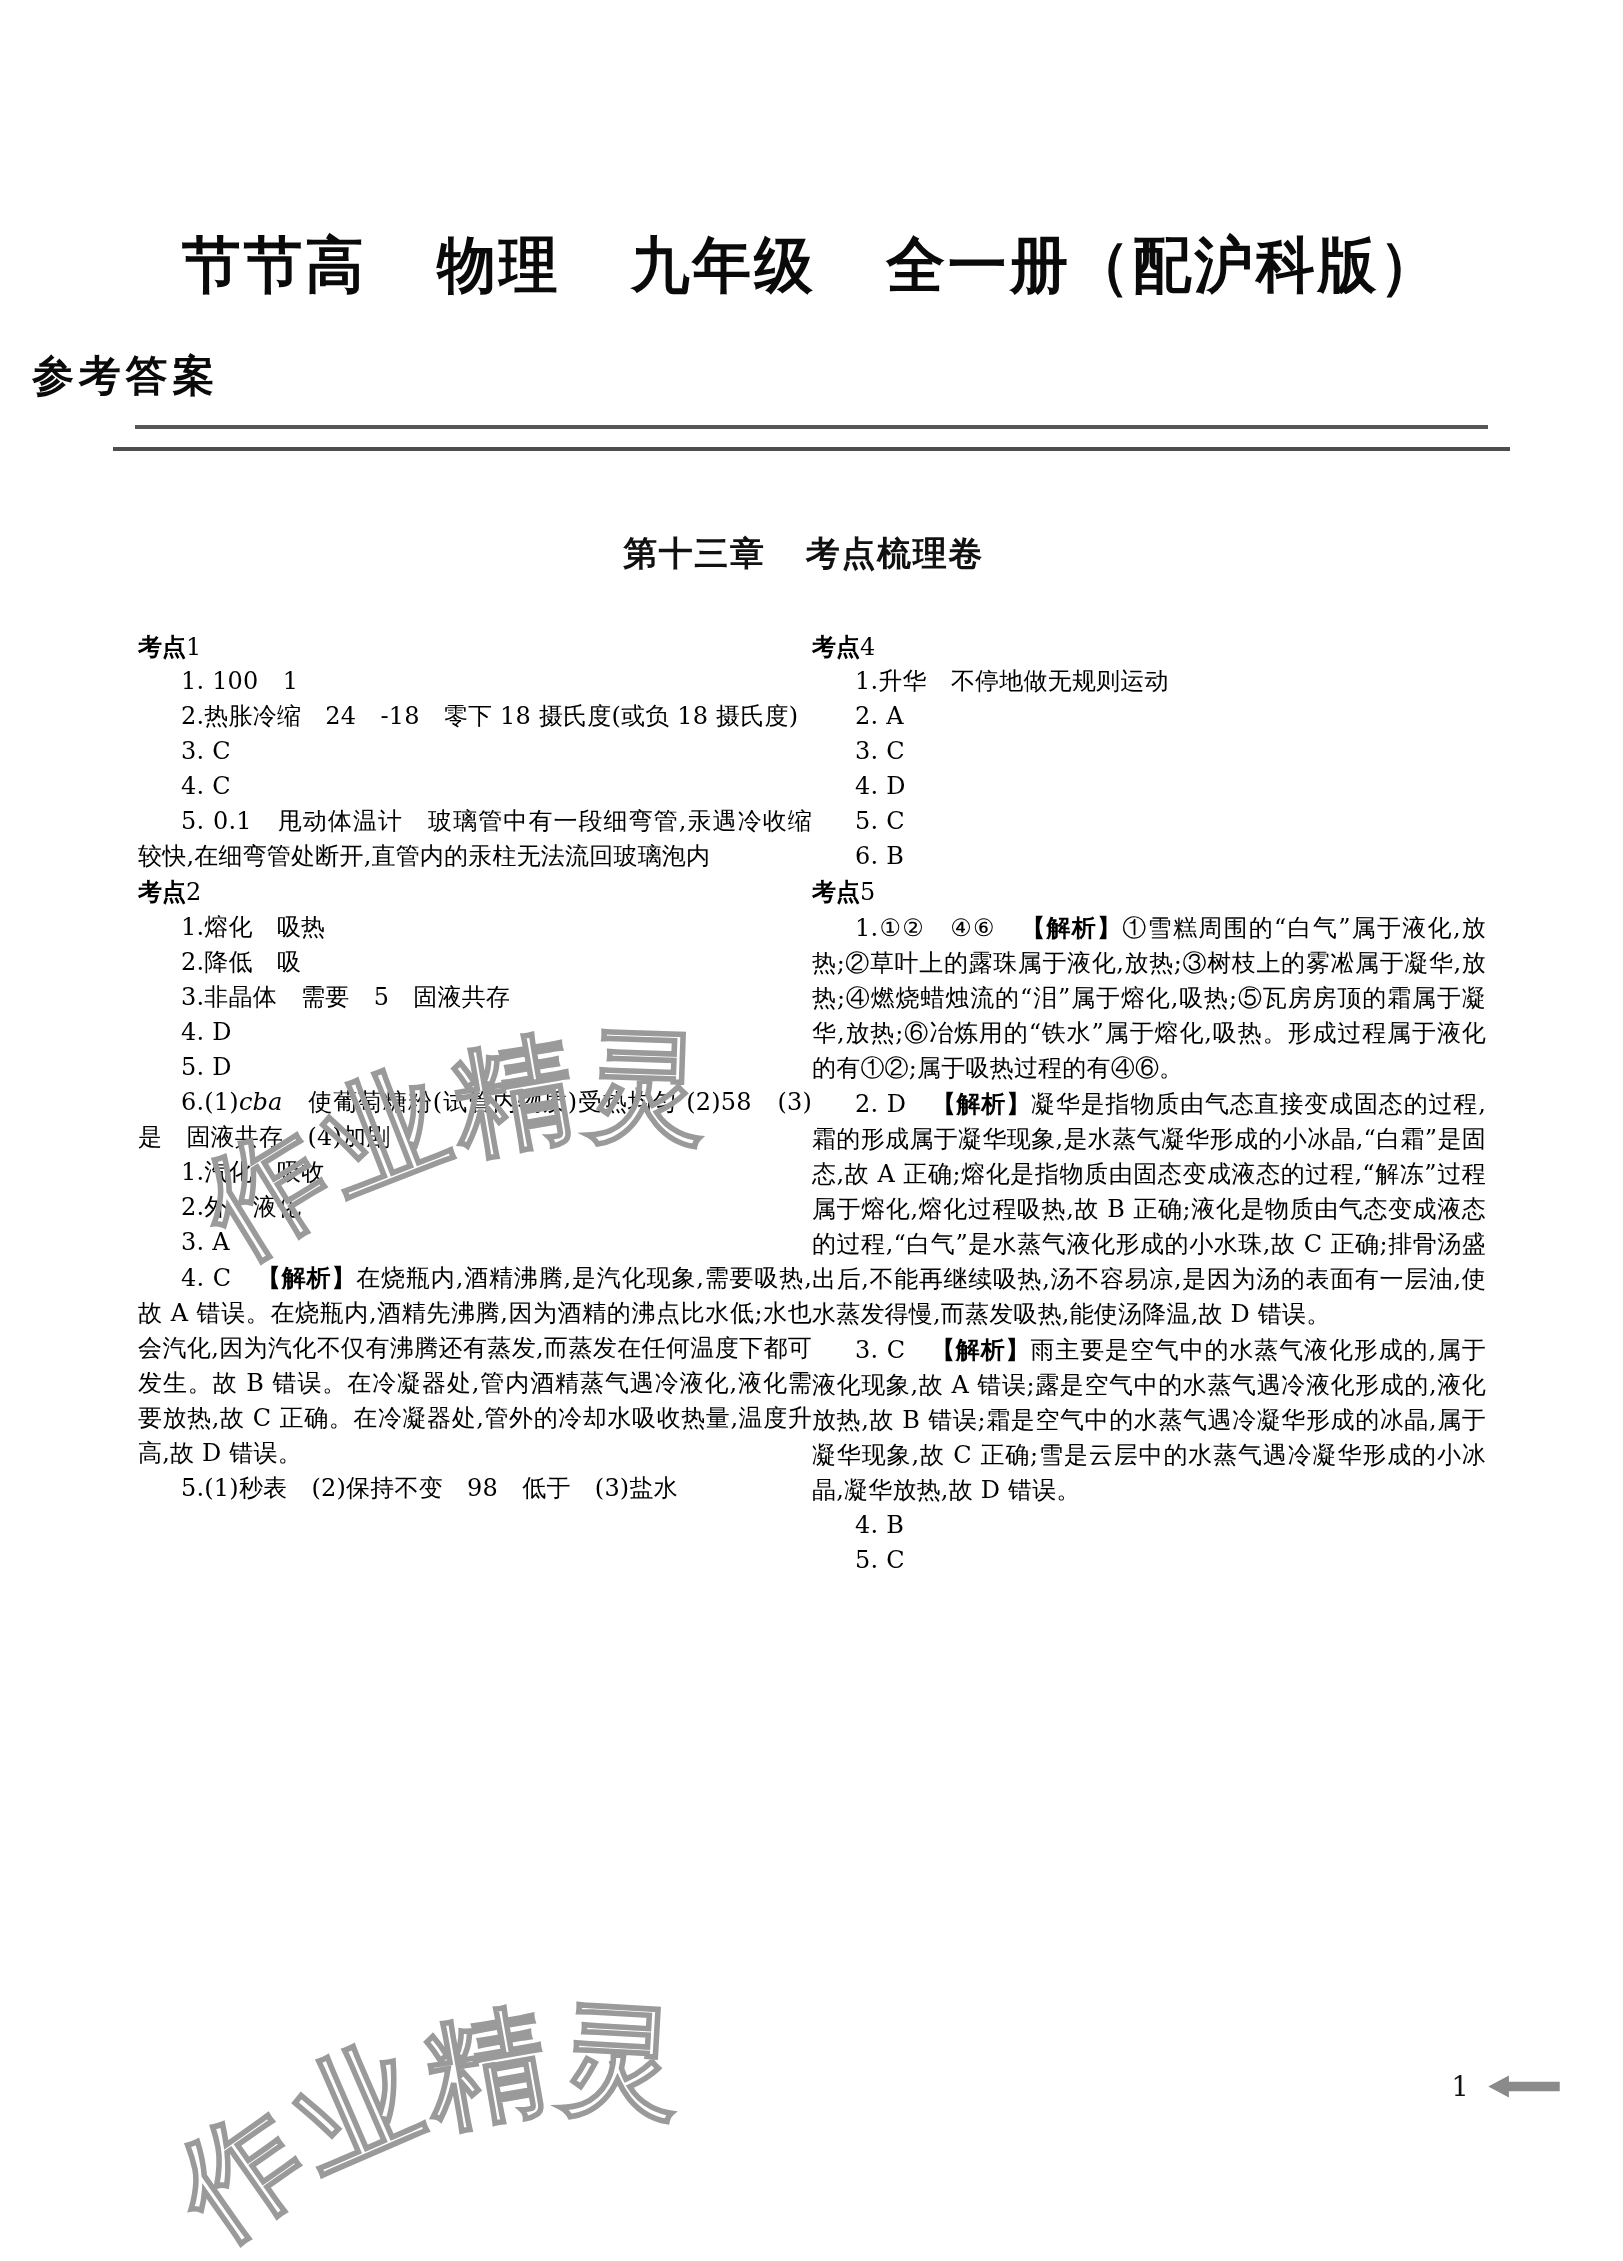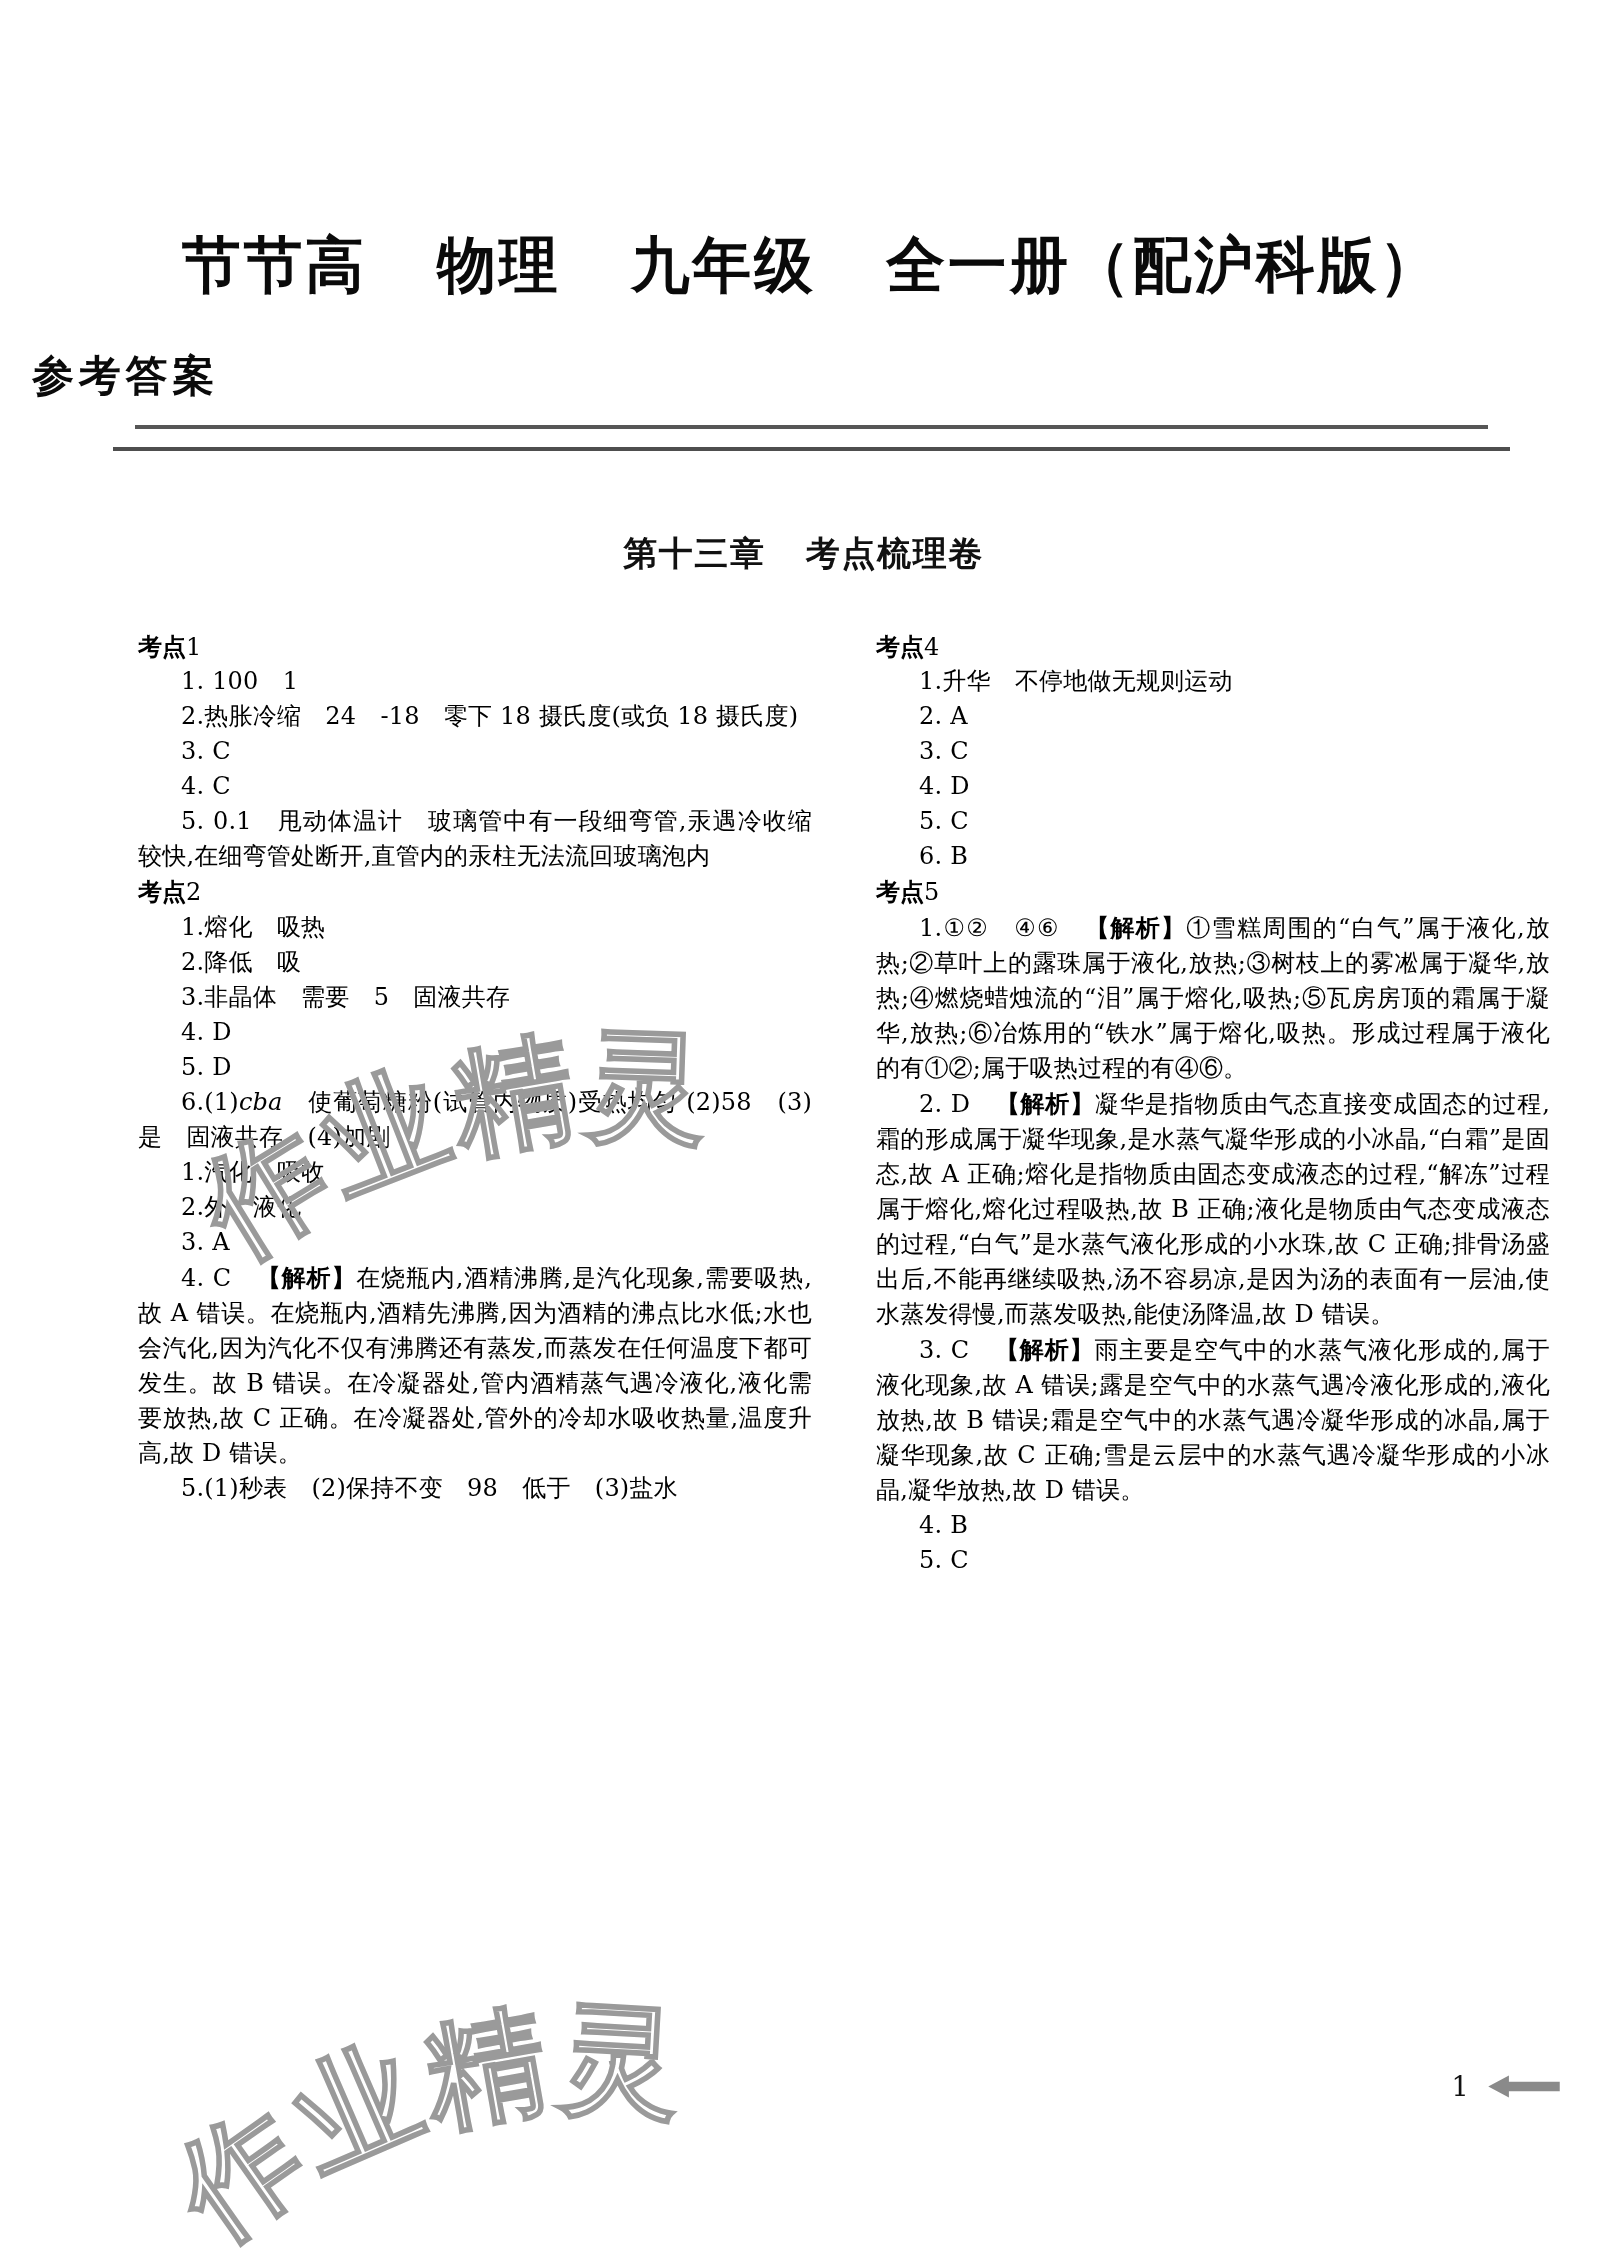--- a/index.html
+++ b/index.html
@@ -87,21 +87,20 @@
     color: #111111;
   }
 
   
   .columns {
     position: absolute;
     left: 138px;
     right: 89px;
     top: 628px;
     display: flex;
-    gap: 64px;
     align-items: flex-start;
   }
   .col {
     width: 674px;
     flex: 0 0 674px;
   }
 
   .kaodian {
     font-family: "DejaVu Sans", "Liberation Sans", sans-serif;
     font-weight: 700;

